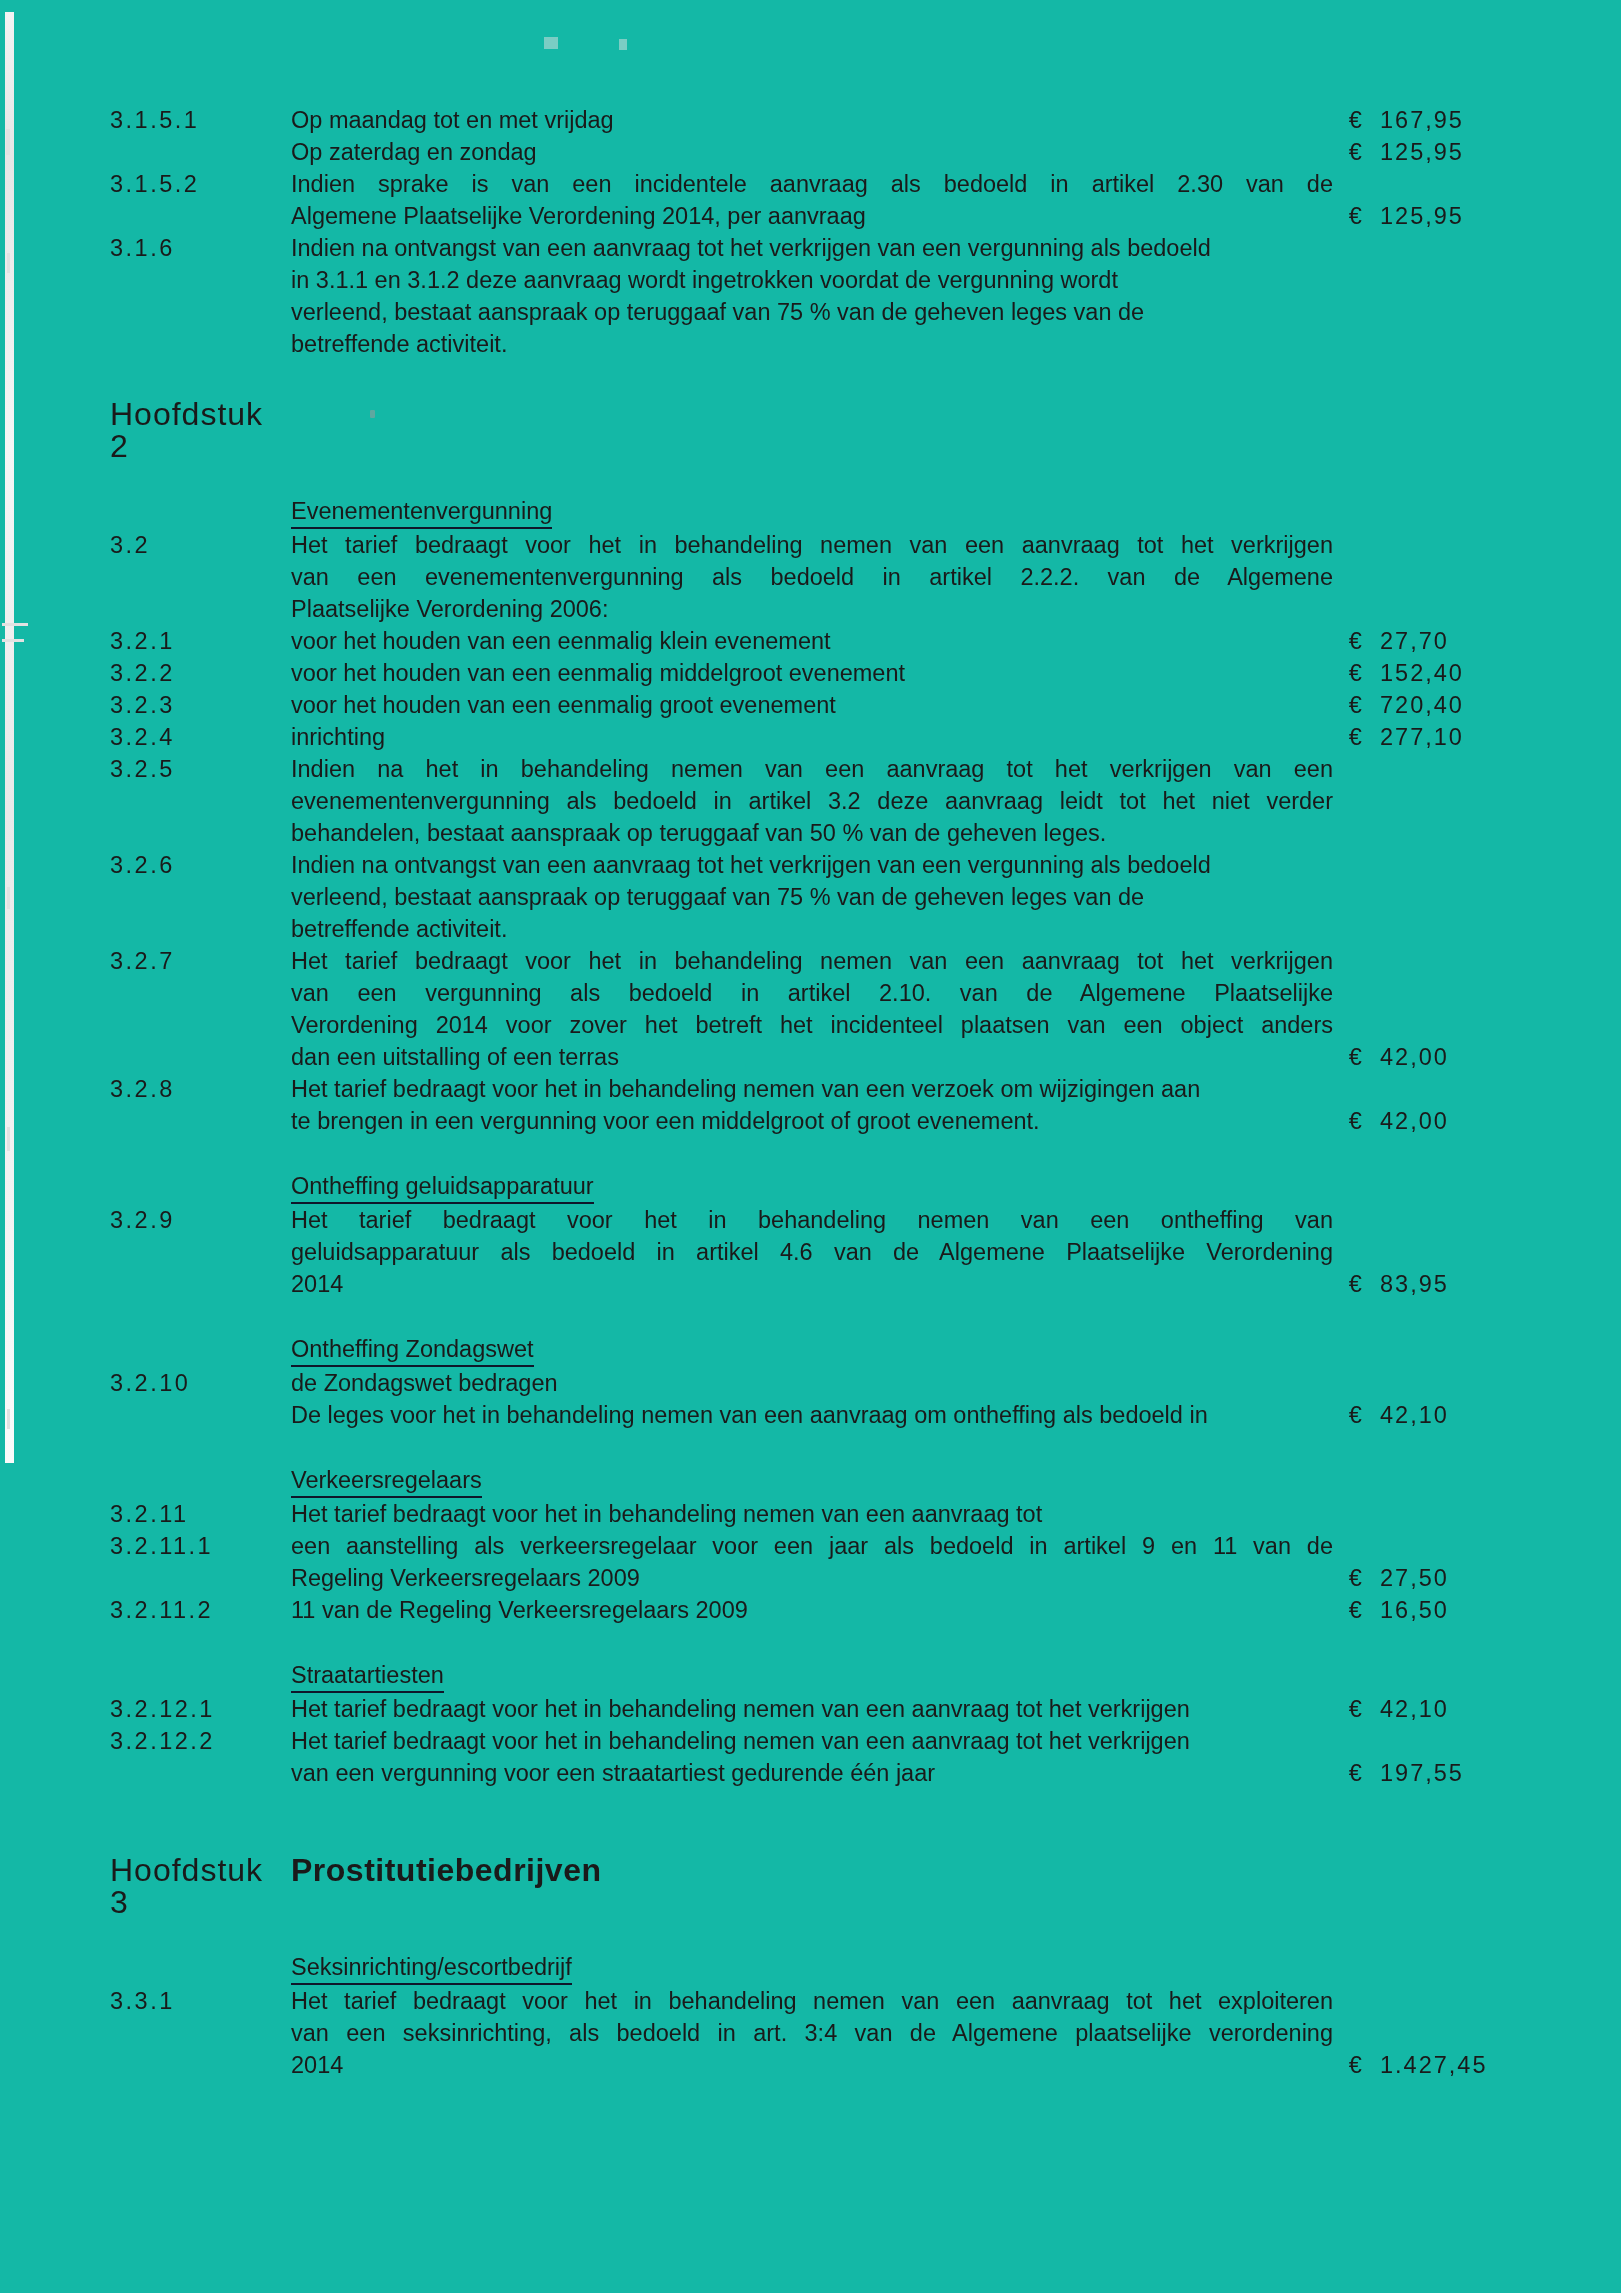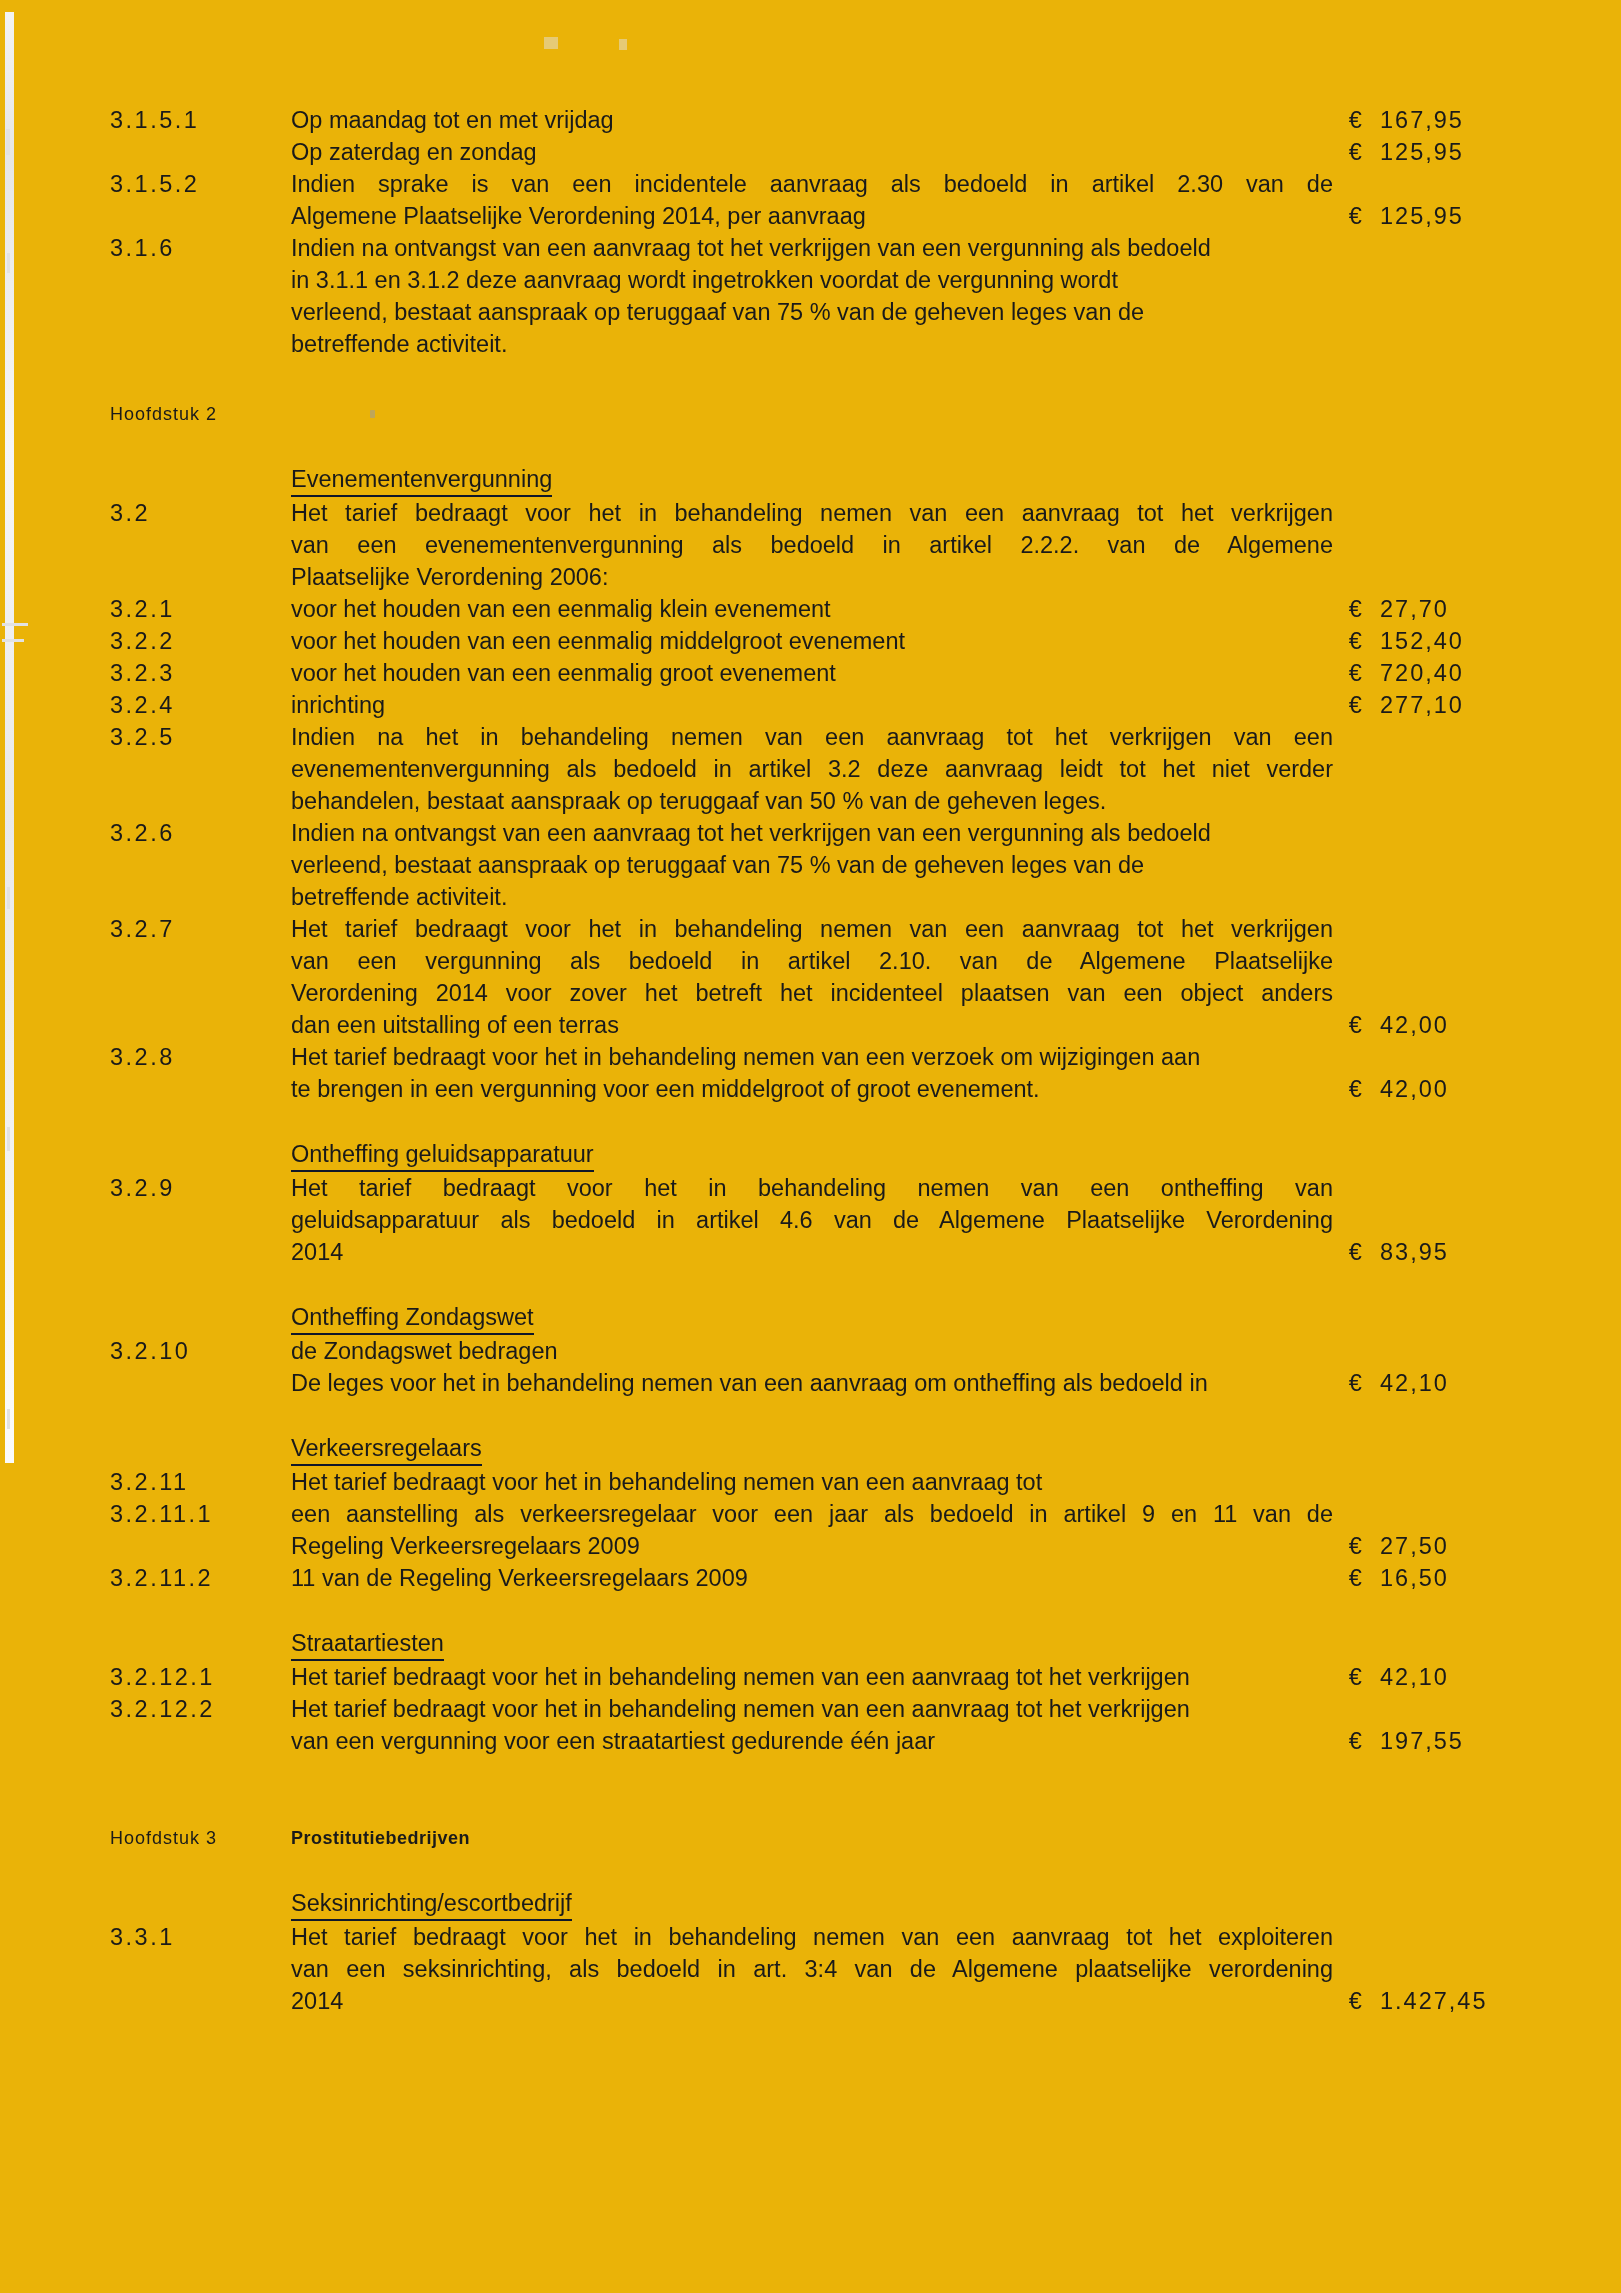--- a/index.html
+++ b/index.html
@@ -1,33 +1,33 @@
 <!DOCTYPE html>
 <html lang="nl"><head>
 <meta charset="utf-8">
 <title>Tarieventabel</title>
 <style>
   html,body { margin:0; padding:0; background:#ffffff; }
   .page {
     position:relative; width:1621px; height:2294px;
-    background:#eab308; overflow:hidden;
+    background:#14b8a6; overflow:hidden;
     font-family:"Liberation Sans","DejaVu Sans",sans-serif;
     color:#1a1a1a;
   }
   .content { position:relative; padding:104px 0 0 110px; }
 
   .row { display:grid; grid-template-columns:181px 1042px 47px 149px; align-items:end; }
   .cell-num  { align-self:start; font-size:23.5px; line-height:32px; letter-spacing:2.5px; white-space:nowrap; }
   .cell-text { font-size:23.5px; line-height:32px; }
   .tline { min-height:32px; }
   .tline.j { text-align:justify; text-align-last:justify; }
   .cell-euro   { font-size:23.5px; line-height:32px; padding-left:15.7px; }
   .cell-amount { font-size:23.5px; line-height:32px; text-align:left; letter-spacing:2px; white-space:nowrap; }
 
-  .chapter { margin-top:38px; display:flex; font-size:18px; line-height:32px; }
+  .chapter { margin-top:38px; display:flex; font-size:32px; line-height:32px; }
   .chapter.gap-xl { margin-top:65px; }
   .chapter-label { flex:none; width:181px; letter-spacing:1px; }
   .chapter-title { font-weight:bold; letter-spacing:0.5px; }
 
   .subheading { margin-top:33px; padding-left:181px; font-size:23.5px; line-height:32px; }
   .subheading .ul { display:inline-block; line-height:28px; border-bottom:2px solid #0f172a; padding-bottom:2px; }
 
   
   .edge-strip { position:absolute; left:4.9px; top:11.8px; width:8.8px; height:1451px;
     background:linear-gradient(180deg,#f3f3f3 0%,#e6e6e6 10%,#f6f6f6 30%,#e9e9e9 55%,#f2f2f2 80%,#fbfbfb 100%);

